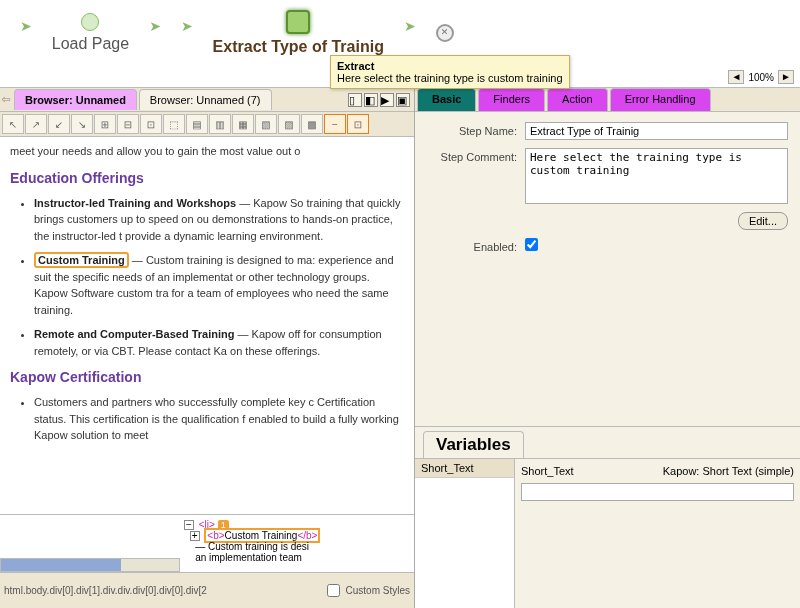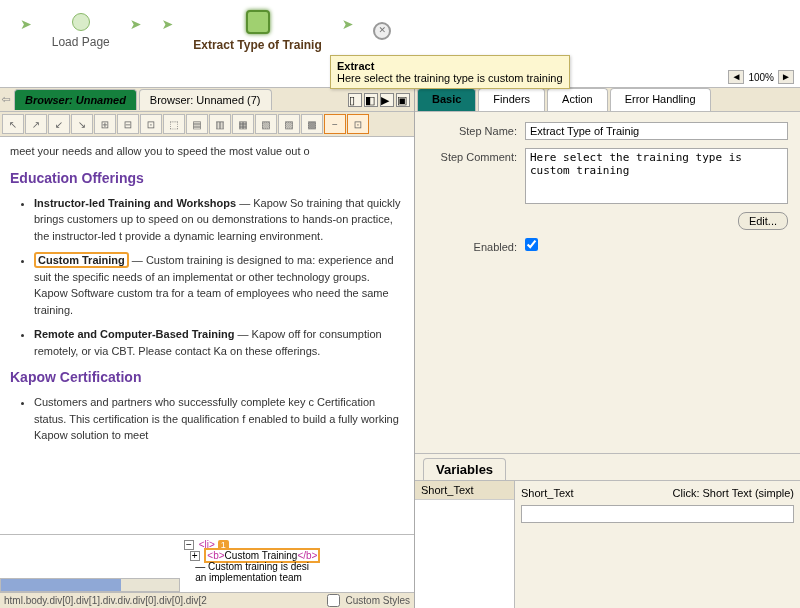--- a/index.html
+++ b/index.html
@@ -5,66 +5,66 @@
 * { box-sizing: border-box; margin: 0; padding: 0; }
 body { font-family: Arial, sans-serif; font-size: 11px; background: #f5f1e4; width: 800px; height: 608px; overflow: hidden; position: relative; }
 .workflow { background: #fff; border-bottom: 1px solid #bbb; height: 88px; position: relative; }
 .wf-nodes { display: flex; align-items: center; padding: 10px 20px; gap: 20px; }
 .wf-node { display: flex; flex-direction: column; align-items: center; gap: 4px; }
 .wf-circle { width: 18px; height: 18px; border-radius: 50%; background: #d9ecc9; border: 1px solid #8ab96a; }
 .wf-sq { width: 24px; height: 24px; border-radius: 4px; background: #d9ecc9; border: 1px solid #8ab96a; }
 .wf-sq.active { background: #a0d070; border: 2px solid #5a9030; box-shadow: 0 0 4px #5a9030; }
 .wf-end { width: 18px; height: 18px; border-radius: 50%; background: #eee; border: 2px solid #999; position: relative; }
 .wf-end::after { content: '✕'; position: absolute; left: 3px; top: 1px; font-size: 9px; color: #777; }
-.wf-label { font-size: 12px; color: #555; white-space: nowrap; }
+.wf-label { font-size: 16px; color: #555; white-space: nowrap; }
 .wf-label.bold { font-weight: bold; color: #5a3a1a; }
 .wf-arrow { color: #8ab96a; font-size: 14px; align-self: center; margin-top: -14px; }
 .tooltip { position: absolute; left: 330px; top: 55px; background: #fdf7d0; border: 1px solid #c0b060; padding: 4px 6px; font-size: 11px; z-index: 10; box-shadow: 1px 1px 3px rgba(0,0,0,0.2); }
 .tooltip-title { font-weight: bold; }
 .zoom-bar { position: absolute; right: 6px; top: 70px; display: flex; align-items: center; gap: 4px; font-size: 10px; }
 .zoom-btn { border: 1px solid #aaa; background: #f0ece0; width: 16px; height: 14px; text-align: center; line-height: 12px; cursor: pointer; }
 .main { display: flex; height: 520px; }
 .left-pane { width: 415px; display: flex; flex-direction: column; border-right: 1px solid #aaa; }
 .tabs-row { display: flex; align-items: center; background: #ede6d2; border-bottom: 1px solid #bbb; height: 24px; }
 .tab { padding: 4px 10px; border: 1px solid #bbb; border-bottom: none; background: #f5f1e4; border-radius: 4px 4px 0 0; margin-left: 2px; font-size: 11px; }
-.tab.active { background: #15803d; font-weight: bold; font-style: italic; }
+.tab.active { background: #f0abfc; font-weight: bold; }
 .tab-icons { margin-left: auto; display: flex; gap: 2px; padding-right: 4px; }
 .sq-icon { width: 14px; height: 14px; border: 1px solid #888; background: #f8f4e8; }
 .toolbar { display: flex; gap: 1px; padding: 2px; background: #ede6d2; border-bottom: 1px solid #bbb; flex-wrap: wrap; }
 .tb { width: 22px; height: 20px; border: 1px solid #bbb; background: #f8f4e8; display: flex; align-items: center; justify-content: center; font-size: 10px; color: #666; }
 .tb.orange { border: 1px solid #e08020; background: #fff0d8; }
 .content { flex: 1; background: #fff; overflow: hidden; padding: 6px 10px; font-size: 11px; line-height: 1.5; color: #333; }
 .content h3 { color: #6a3ca0; font-size: 14px; margin: 8px 0 6px; font-weight: bold; }
 .content ul { list-style: disc; padding-left: 24px; }
 .content li { margin-bottom: 8px; }
 .content b { color: #222; }
 .highlight { border: 2px solid #f0a030; border-radius: 3px; padding: 0 2px; }
 .dom-tree { height: 58px; background: #fff; border-top: 1px solid #bbb; position: relative; font-size: 10px; padding: 2px; overflow: hidden; }
 .dom-li { position: absolute; left: 184px; top: 4px; }
 .tree-exp { display: inline-block; width: 10px; height: 10px; border: 1px solid #888; text-align: center; line-height: 8px; margin-right: 2px; }
 .tag-text { color: #c030a0; }
 .badge { background: #f0a030; color: #fff; padding: 0 3px; border-radius: 2px; font-size: 9px; }
 .tag-hl { border: 2px solid #f0a030; padding: 0 1px; }
 .dom-scroll { position: absolute; bottom: 0; left: 0; width: 180px; height: 14px; background: #e8e4d4; border: 1px solid #bbb; }
 .dom-scroll-thumb { width: 120px; height: 100%; background: #8fa8d6; }
-.breadcrumb { height: 16px; background: #ede6d2; border-top: 1px solid #bbb; display: flex; align-items: center; padding: 0 4px; font-size: 10px; color: #555; gap: 6px; }
+.breadcrumb { height: 36px; background: #ede6d2; border-top: 1px solid #bbb; display: flex; align-items: center; padding: 0 4px; font-size: 10px; color: #555; gap: 6px; }
 .breadcrumb input[type=checkbox] { margin-left: auto; }
 .right-pane { flex: 1; display: flex; flex-direction: column; background: #f5f1e4; }
 .rtabs { display: flex; background: #ede6d2; border-bottom: 1px solid #bbb; height: 24px; }
-.rtab { padding: 4px 14px; border: 1px solid #bbb; border-bottom: none; border-radius: 4px 4px 0 0; margin-left: 2px; background: #ffffff; font-size: 11px; }
+.rtab { padding: 4px 14px; border: 1px solid #bbb; border-bottom: none; border-radius: 4px 4px 0 0; margin-left: 2px; background: #d946ef; font-size: 11px; }
 .rtab.active { background: #0f766e; font-weight: bold; }
 .form { padding: 10px 12px; display: grid; grid-template-columns: 90px 1fr; gap: 8px 8px; align-items: start; }
 .form-label { text-align: right; color: #444; padding-top: 3px; }
 .form input[type=text] { width: 100%; border: 1px solid #aaa; padding: 2px 4px; font-size: 11px; background: #fff; }
 .form textarea { width: 100%; height: 56px; border: 1px solid #aaa; padding: 2px 4px; font-size: 11px; background: #fff; resize: none; }
 .edit-row { grid-column: 2; text-align: right; }
 .edit-btn { border: 1px solid #999; background: #f0ecdc; padding: 2px 10px; font-size: 11px; border-radius: 8px; }
 .vars-section { margin-top: auto; border-top: 1px solid #bbb; }
-.vars-tab { display: inline-block; padding: 3px 12px; border: 1px solid #bbb; border-bottom: none; border-radius: 4px 4px 0 0; background: #f5f1e4; margin: 4px 0 0 8px; font-weight: bold; font-size: 13px; }
-.vars-body { display: flex; border-top: 1px solid #bbb; height: 128px; }
+.vars-tab { display: inline-block; padding: 3px 12px; border: 1px solid #bbb; border-bottom: none; border-radius: 4px 4px 0 0; background: #f5f1e4; margin: 4px 0 0 8px; font-weight: bold; font-size: 17px; }
+.vars-body { display: flex; border-top: 1px solid #bbb; height: 150px; }
 .vars-list { width: 100px; background: #fff; border-right: 1px solid #bbb; }
 .vars-item { padding: 3px 6px; background: #e8e0c8; border-bottom: 1px solid #ccc; font-size: 11px; }
 .vars-detail { flex: 1; padding: 6px; }
 .vars-header { display: flex; justify-content: space-between; font-size: 11px; margin-bottom: 6px; }
 .vars-field { width: 100%; height: 18px; border: 1px solid #aaa; background: #fff; }
 </style>
 </head>
 <body>
 
 <div class="workflow">
@@ -121,21 +121,21 @@
       <div class="tb">▤</div>
       <div class="tb">▥</div>
       <div class="tb">▦</div>
       <div class="tb">▧</div>
       <div class="tb">▨</div>
       <div class="tb">▩</div>
       <div class="tb orange">−</div>
       <div class="tb orange">⊡</div>
     </div>
     <div class="content">
-      <p>meet your needs and allow you to speed the most value out o</p>
+      <p>meet your needs and allow you to gain the most value out o</p>
       <h3>Education Offerings</h3>
       <ul>
         <li><b>Instructor-led Training and Workshops</b><span> — Kapow So           training that quickly brings customers up to speed on ou demonstrations to hands-on practice, the instructor-led t provide a dynamic learning environment.</span></li>
         <li><b class="highlight">Custom Training</b><span> — Custom training is designed to ma: experience and suit the specific needs of an implementat or other technology groups. Kapow Software custom tra for a team of employees who need the same training.</span></li>
         <li><b>Remote and Computer-Based Training</b><span> — Kapow off for consumption remotely, or via CBT. Please contact Ka on these offerings.</span></li>
       </ul>
       <h3>Kapow Certification</h3>
       <ul>
         <li>Customers and partners who successfully complete key c Certification status. This certification is the qualification f enabled to build a fully working Kapow solution to meet</li>
       </ul>
@@ -179,20 +179,20 @@
     </div>
     <div class="vars-section">
       <div class="vars-tab">Variables</div>
       <div class="vars-body">
         <div class="vars-list">
           <div class="vars-item">Short_Text</div>
         </div>
         <div class="vars-detail">
           <div class="vars-header">
             <span>Short_Text</span>
-            <span><span>Click:</span> <span>Short Text (simple)</span></span>
+            <span><span>Kapow:</span> <span>Short Text (simple)</span></span>
           </div>
           <div class="vars-field"></div>
         </div>
       </div>
     </div>
   </div>
 </div>
 
 </body></html>

